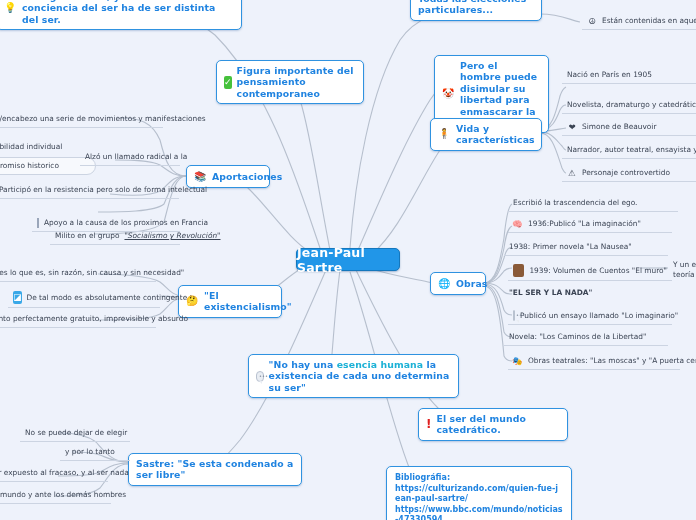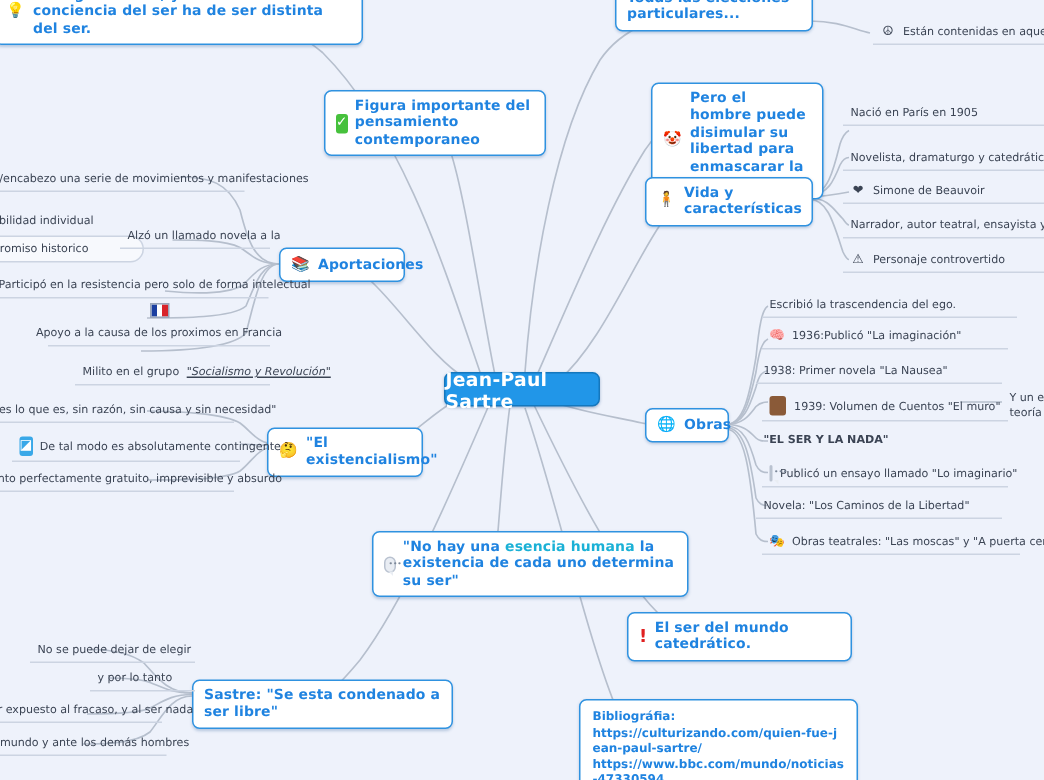--- a/index.html
+++ b/index.html
@@ -282,30 +282,30 @@
   <div class="node leaf" style="left:-12px; top:112px; width:175px;">
     <span>ió/encabezo una serie de movimientos y manifestaciones</span>
   </div>
   <div class="node leaf nolinestyle" style="left:-14px; top:140px; width:120px;">
     <span>sabilidad individual</span>
   </div>
   <div class="node leaf pill" style="left:-22px; top:157px; width:118px;">
     <span>mpromiso historico</span>
   </div>
   <div class="node leaf" style="left:80px; top:150px; width:100px;">
-    <span>Alzó un llamado novela a la</span>
+    <span>Alzó un llamado radical a la</span>
   </div>
   <div class="node leaf" style="left:-6px; top:183px; width:185px;">
     <span>Participó en la resistencia pero solo de forma intelectual</span>
   </div>
-  <div class="node leaf" style="left:32px; top:200px; width:148px;flex-direction:column;">
+  <div class="node leaf" style="left:32px; top:216px; width:148px;">
     <span class="flag"></span>
     <span>Apoyo a la causa de los proximos en Francia</span>
   </div>
-  <div class="node leaf" style="left:50px; top:241px; width:130px;">
+  <div class="node leaf" style="left:50px; top:229px; width:130px;">
     <span>Milito en el grupo </span>
       <span class="u">"Socialismo y Revolución"</span>
   </div>
 
   <div class="node box" style="left:178px; top:285px; width:104px;">
     <span class="ico">🤔</span>
     <span class="lbl">"El existencialismo"</span>
   </div>
   <div class="node leaf" style="left:-14px; top:266px; width:170px;">
     <span>si es lo que es, sin razón, sin causa y sin necesidad"</span>

